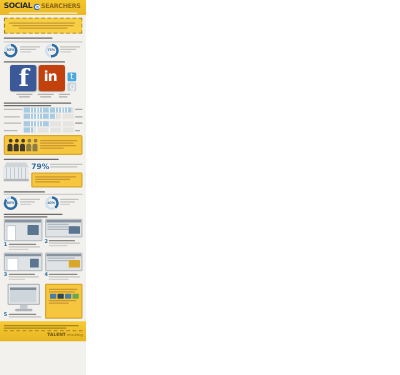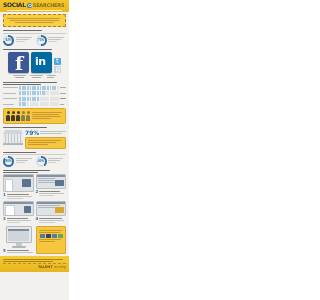--- a/index.html
+++ b/index.html
@@ -53,21 +53,21 @@
   .donut.d{background:conic-gradient(#2e6da4 0 40%,#cfe0ef 40% 100%);}
   .stat-txt{flex:1 1 auto;padding-top:1px;}
 
   
   .socialrow{display:flex;align-items:flex-end;justify-content:center;
              gap:2px;margin:2px 3px 1px 3px;}
   .fb{width:21px;height:21px;border-radius:2px;background:#3b5998;position:relative;
       box-shadow:0 .5px 1px rgba(0,0,0,.25);}
   .fb:after{content:"f";position:absolute;left:7px;top:1px;font-size:19px;line-height:21px;
       color:#fff;font-weight:bold;font-family:"DejaVu Serif",serif;}
-  .li{width:21px;height:21px;border-radius:2px;background:#0369a1;position:relative;
+  .li{width:21px;height:21px;border-radius:2px;background:#c2410c;position:relative;
       box-shadow:0 .5px 1px rgba(0,0,0,.25);}
   .li .lin{position:absolute;left:4px;top:4px;font-size:11px;line-height:11px;color:#fff;
       font-weight:bold;font-family:"DejaVu Sans",sans-serif;letter-spacing:-.5px;}
   .tw{width:7px;height:7px;border-radius:1px;background:#4aa8e0;position:relative;}
   .tw:after{content:"t";position:absolute;left:2px;top:-1px;font-size:7px;color:#fff;
       font-family:"DejaVu Serif",serif;}
   .gp{width:7px;height:7px;border-radius:1px;background:#c9d3da;position:relative;}
   .gp:after{content:"g";position:absolute;left:1.8px;top:-1px;font-size:7px;color:#fff;
       font-family:"DejaVu Serif",serif;}
   .smallpair{display:flex;flex-direction:column;gap:1px;}

